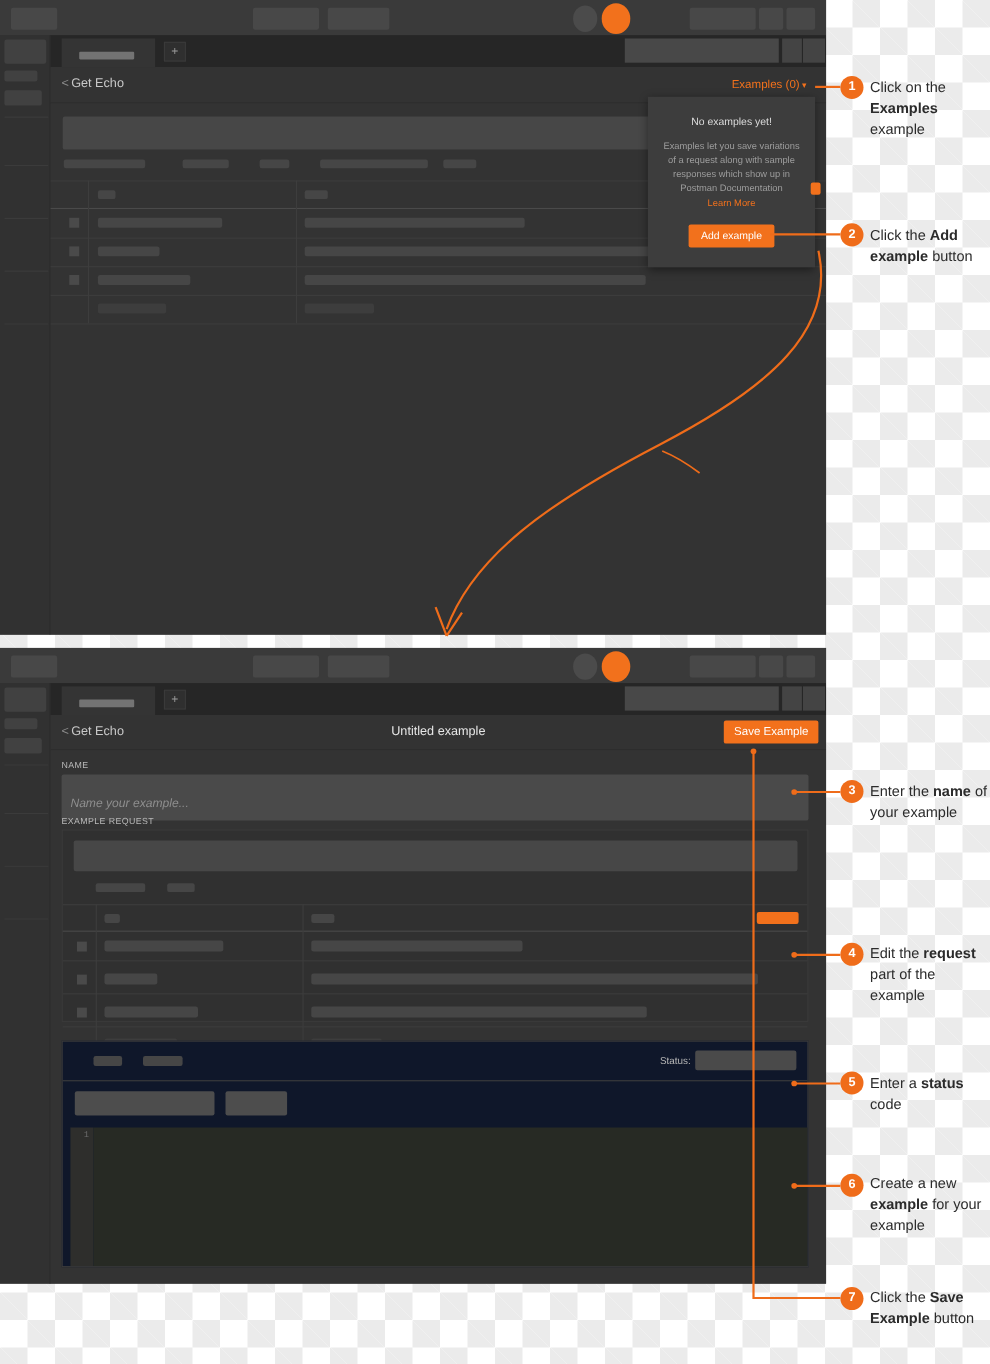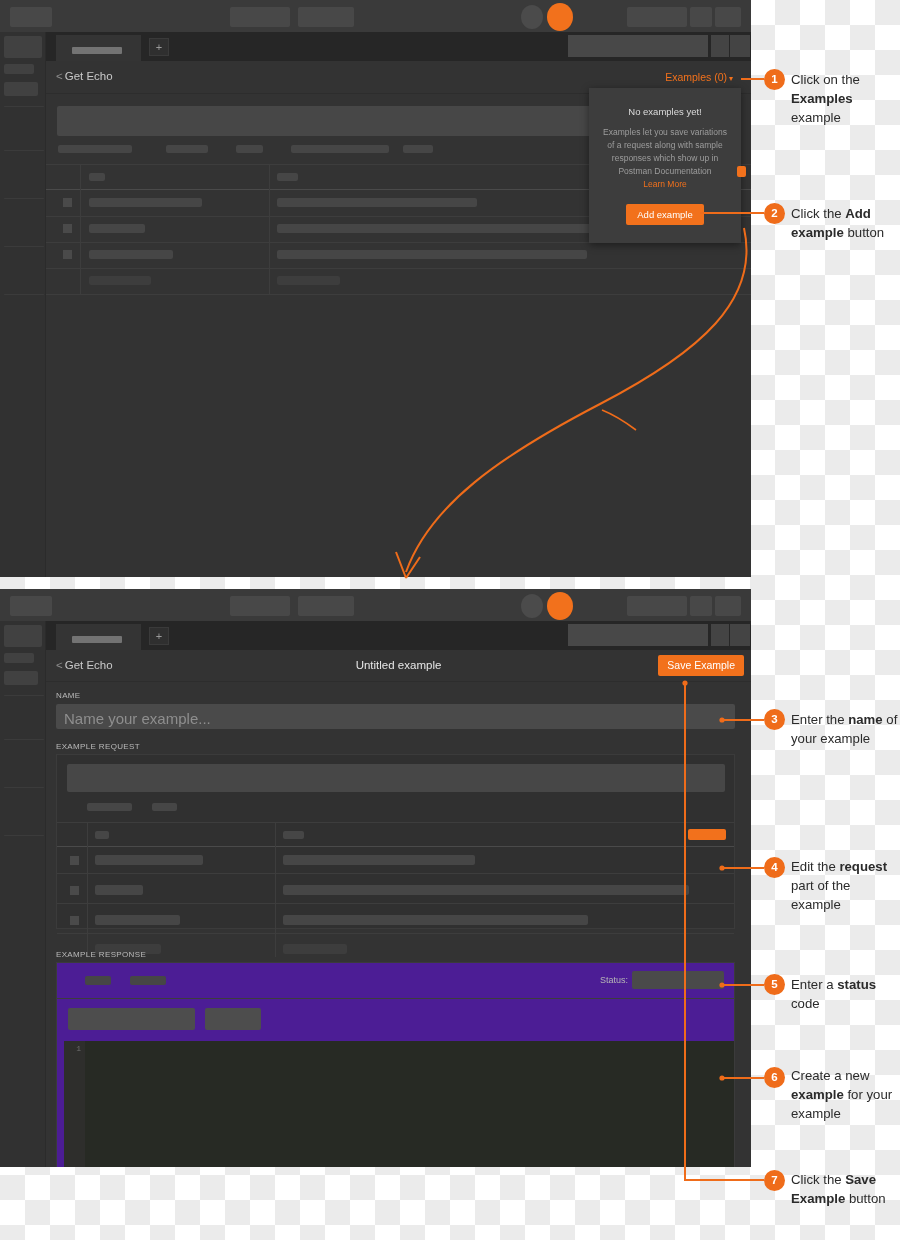--- a/index.html
+++ b/index.html
@@ -135,21 +135,21 @@
     background: #f2711c; color: #fff; font-size: 9.5px;
     padding: 5px 11px; border-radius: 2px; border: none;
   }
 
   
   .field-label {
     position: absolute; color: #b9b9b9; font-size: 8px; letter-spacing: .35px;
   }
   .name-input {
     position: absolute; background: #4a4a4a; border-radius: 2px;
-    color: #8e8e8e; font-size: 15px; padding: 6px 8px;
+    color: #8e8e8e; font-size: 11px; padding: 21px 8px; font-style: italic;
   }
   .status-label { position: absolute; color: #b6b6b6; font-size: 9px; }
   .status-input { position: absolute; background: #4a4a4a; border-radius: 2px; }
   .code-area { position: absolute; background: #272a24; }
   .code-gutter {
     position: absolute; background: #2e2e2c; color: #6e6e6e;
     font-family: "Liberation Mono", monospace; font-size: 8px;
     text-align: right; padding-right: 4px; padding-top: 3px;
   }
 
@@ -348,21 +348,21 @@
         <div class="chk" style="left:13px; top:161px;"></div>
         <div class="ph" style="left:38px; top:160px; width:85px; height:10px;"></div>
         <div class="ph" style="left:226px; top:160px; width:305px; height:10px;"></div>
 
         <div class="ph ph-dk" style="left:38px; top:189px; width:66px; height:10px;"></div>
         <div class="ph ph-dk" style="left:226px; top:189px; width:64px; height:10px;"></div>
       </div>
 
       <div class="field-label" style="left:10px; top:268px;">EXAMPLE RESPONSE</div>
 
-      <div class="panel" style="left:10px; top:280px; width:679px; height:206px; background:#4c1d95; border:1px solid #3b3b3b;">
+      <div class="panel" style="left:10px; top:264px; width:679px; height:206px; background:#0f172a; border:1px solid #3b3b3b;">
         <div class="ph" style="left:28px; top:13px; width:26px; height:9px;"></div>
         <div class="ph" style="left:73px; top:13px; width:36px; height:9px;"></div>
         <div class="status-label" style="right:106px; top:12px;">Status:</div>
         <div class="status-input" style="right:10px; top:8px; width:92px; height:18px;"></div>
         <div class="tbl-row-line" style="top:35px;"></div>
 
         <div class="ph ph-lt" style="left:11px; top:45px; width:127px; height:22px;"></div>
         <div class="ph ph-lt" style="left:148px; top:45px; width:56px; height:22px;"></div>
 
         <div class="code-gutter" style="left:7px; top:78px; width:21px; bottom:0;">1</div>

